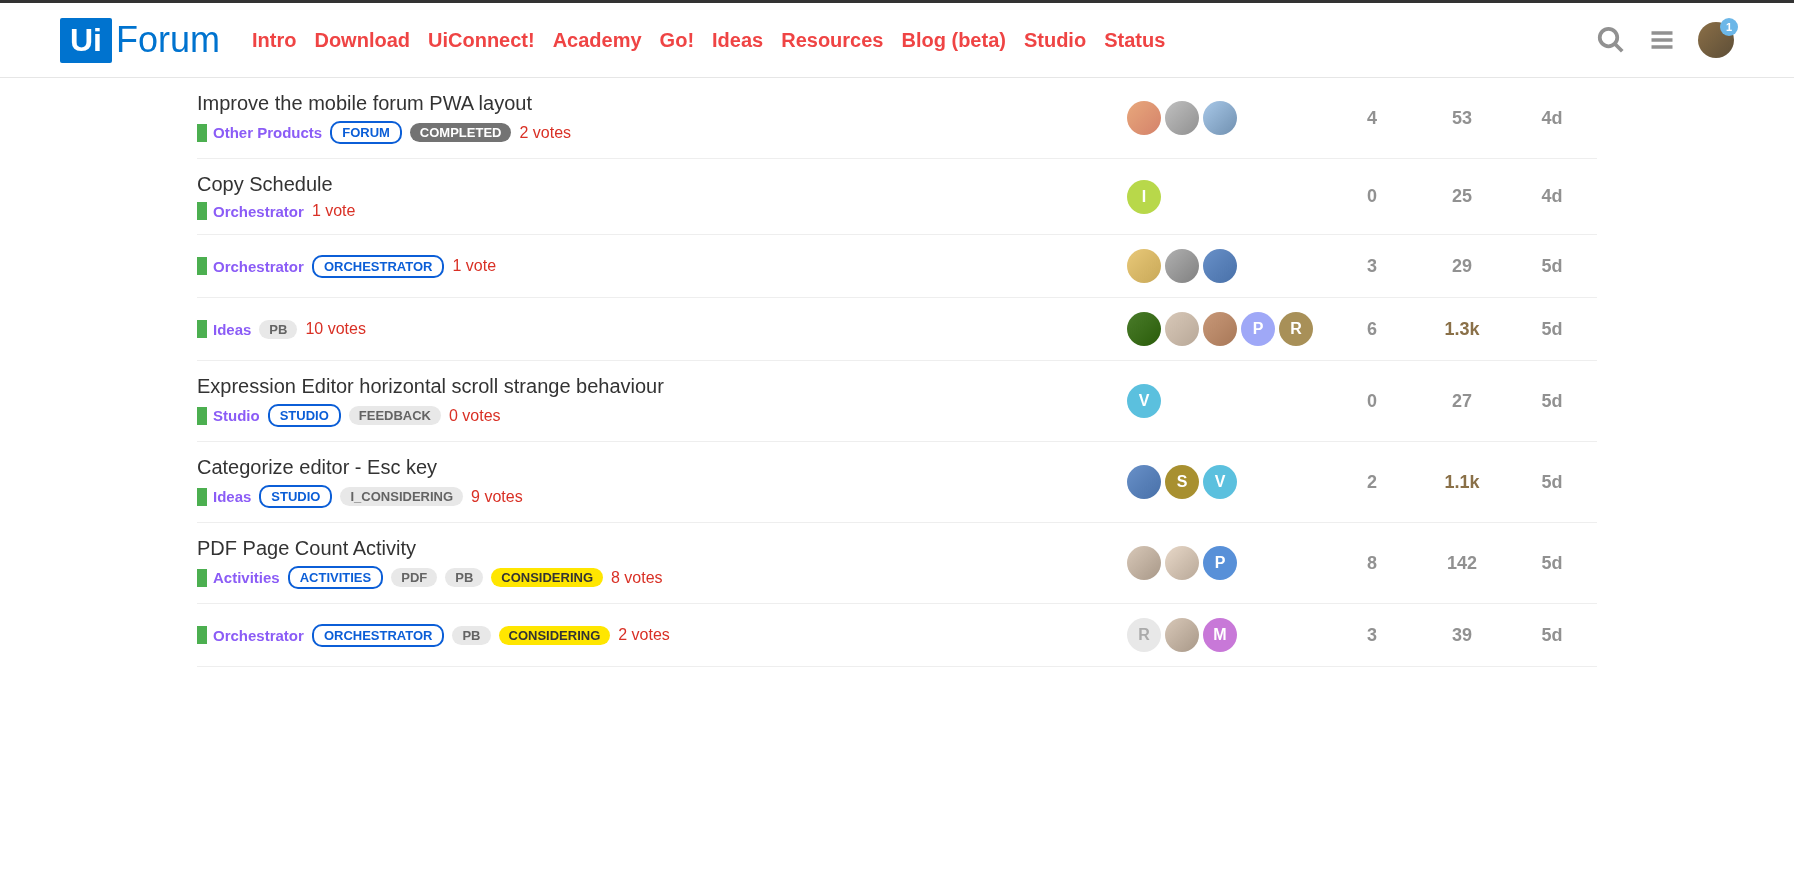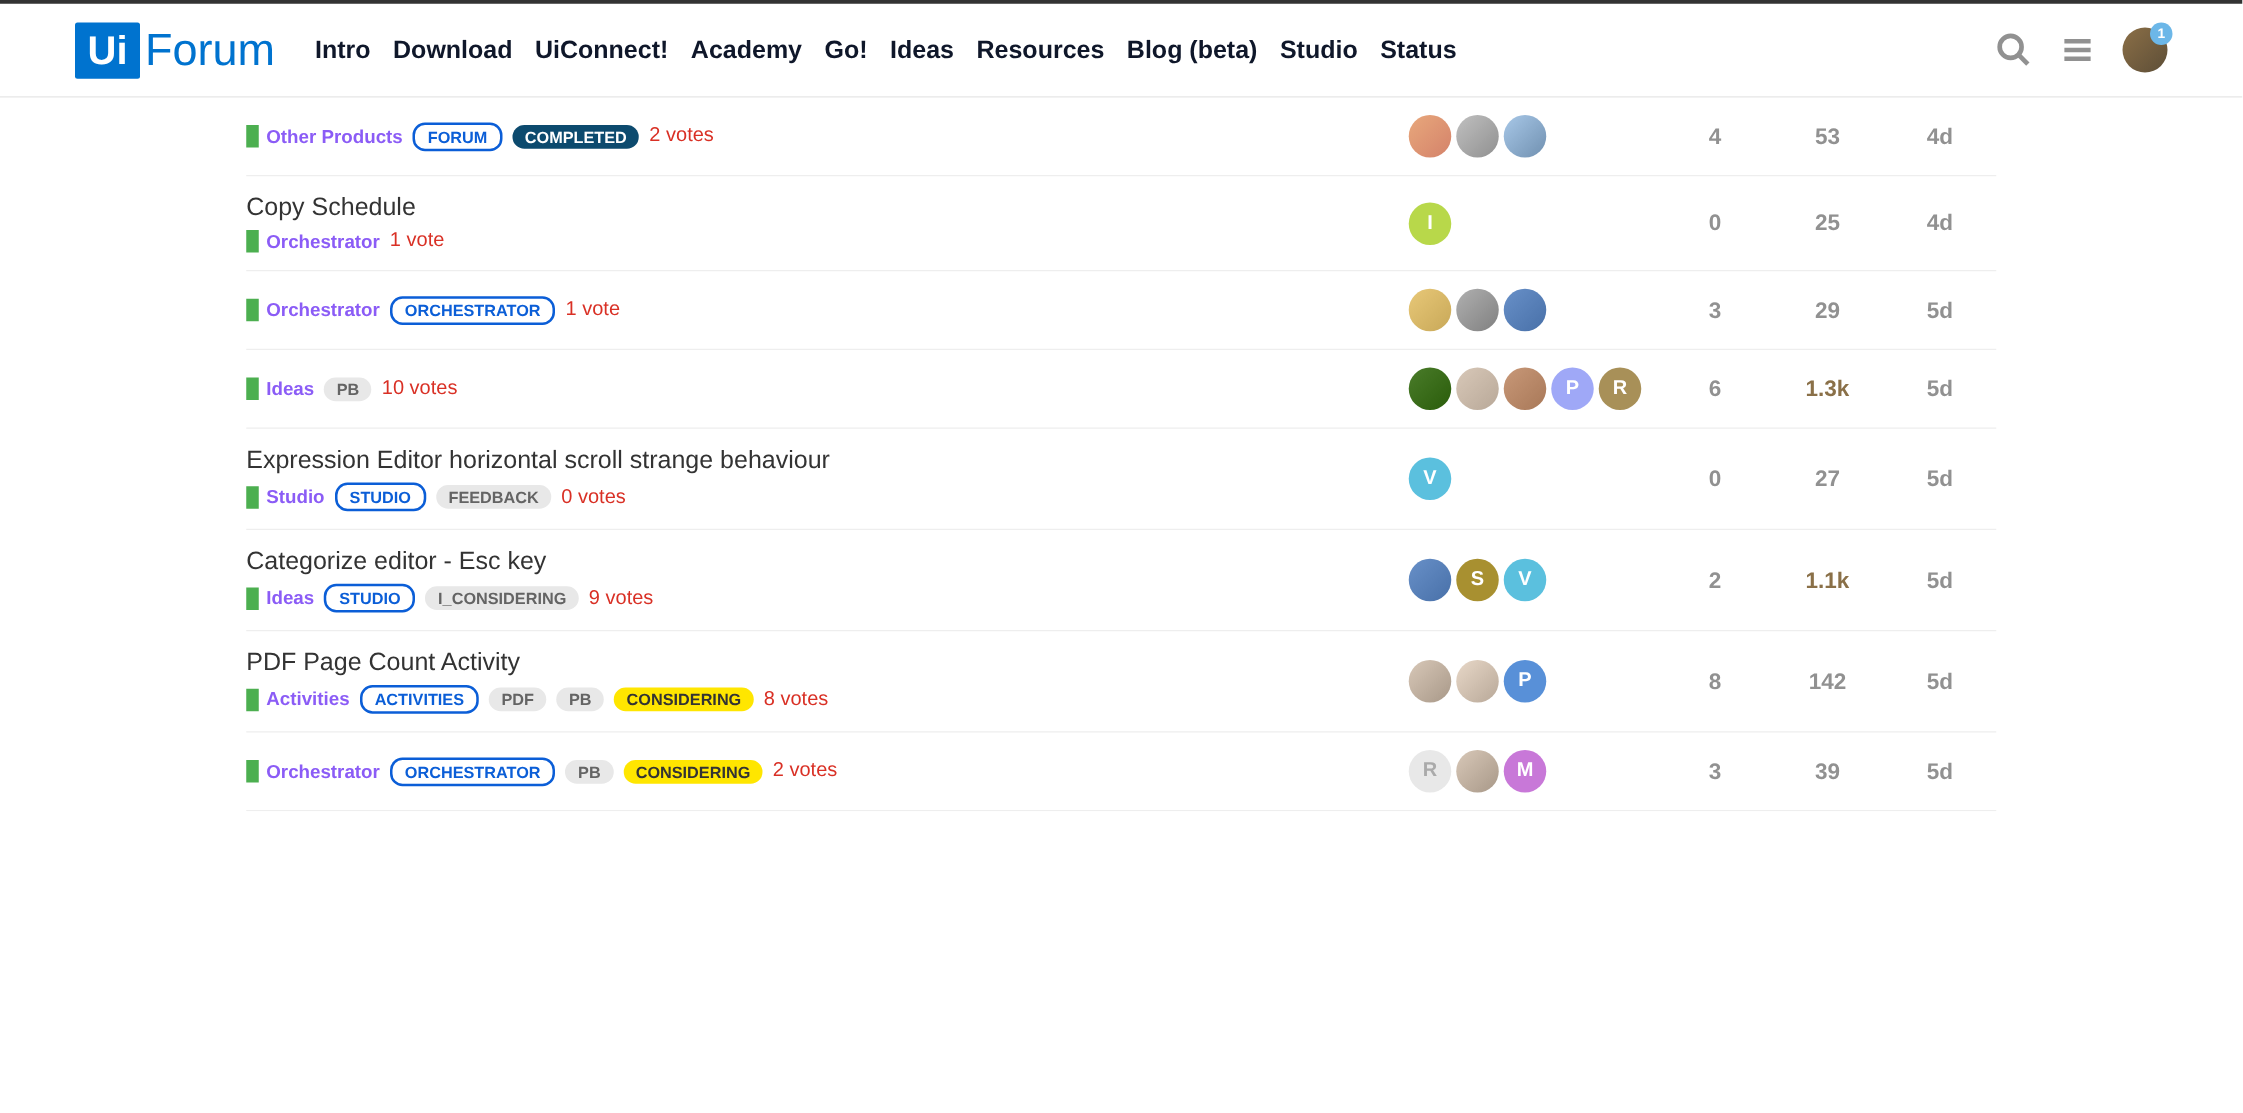--- a/index.html
+++ b/index.html
@@ -2,37 +2,37 @@
 <html><head>
 <meta charset="utf-8">
 <style>
 *{box-sizing:border-box;margin:0;padding:0}
 body{font-family:Arial,Helvetica,sans-serif;background:#fff;color:#222;font-size:15px}
 .header{display:flex;align-items:center;padding:8px 60px;border-bottom:1px solid #e6e6e6;border-top:3px solid #333;height:78px}
 .logo{display:flex;align-items:center;margin-right:32px;cursor:pointer}
 .logo-box{background:#0073cf;color:#fff;font-weight:bold;font-size:32px;padding:4px 10px;border-radius:2px}
 .logo-text{color:#0073cf;font-size:36px;font-weight:400;margin-left:4px}
 .nav{display:flex;gap:18px}
-.nav a{color:#0f172a;text-decoration:none;font-weight:bold;font-size:20px;cursor:pointer}
+.nav a{color:#ef4444;text-decoration:none;font-weight:bold;font-size:20px;cursor:pointer}
 .header-right{margin-left:auto;display:flex;align-items:center;gap:22px}
 .icon-btn{color:#919191;cursor:pointer;display:flex;align-items:center;justify-content:center}
 .avatar-wrap{position:relative;cursor:pointer}
 .avatar-wrap .avatar{width:36px;height:36px;border-radius:50%;background:linear-gradient(135deg,#8b6f47,#5d4e37)}
 .notif-badge{position:absolute;top:-4px;right:-4px;background:#6cb7e8;color:#fff;border-radius:50%;width:18px;height:18px;font-size:11px;display:flex;align-items:center;justify-content:center;font-weight:bold}
 .container{max-width:1520px;margin:0 auto;padding:0 60px}
 .topic-row{display:flex;align-items:center;padding:14px 0;border-bottom:1px solid #eee}
 .topic-main{flex:1;min-width:0}
 .topic-title{font-size:20px;color:#333;margin-bottom:6px;cursor:pointer}
 .topic-meta{display:flex;align-items:center;flex-wrap:wrap;gap:8px}
 .cat{display:flex;align-items:center;gap:6px}
 .cat-bar{width:10px;height:18px;background:#4caf50;display:inline-block}
 .cat-name{color:#8b5cf6;font-weight:700;font-size:15px;cursor:pointer}
 .tag{display:inline-block;padding:2px 10px;border-radius:10px;font-size:13px;font-weight:bold;cursor:pointer}
 .tag-blue{border:2px solid #0b5ed7;color:#0b5ed7;background:#fff}
-.tag-green{background:#0c4a6e;color:#fff}
+.tag-green{background:#737373;color:#fff}
 .tag-grey{background:#e8e8e8;color:#646464;font-weight:600}
 .tag-yellow{background:#ffe600;color:#333}
 .votes{color:#d93025;font-size:16px}
 .posters{display:flex;gap:4px;width:200px;justify-content:flex-start}
 .poster{width:34px;height:34px;border-radius:50%;display:flex;align-items:center;justify-content:center;color:#fff;font-weight:bold;font-size:16px;cursor:pointer;flex-shrink:0}
 .stat{width:90px;text-align:center;font-size:18px;color:#919191;font-weight:bold}
 .stat.hot{color:#8a7048}
 </style>
 </head>
 <body>
@@ -71,20 +71,21 @@
     <div class="avatar-wrap">
       <div class="avatar"></div>
       <div class="notif-badge">1</div>
     </div>
   </div>
 </div>
 
 <div class="container" id="topics">
     <div class="topic-row">
       <div class="topic-main">
+        <div class="topic-title">Improve the mobile forum PWA layout</div>
         <div class="topic-meta">
           <span class="cat">
             <span class="cat-bar"></span>
             <span class="cat-name">Other Products</span>
           </span>
           <span class="tag tag-blue">FORUM</span>
           <span class="tag tag-green">COMPLETED</span>
           <span class="votes">2 votes</span>
         </div>
       </div>

